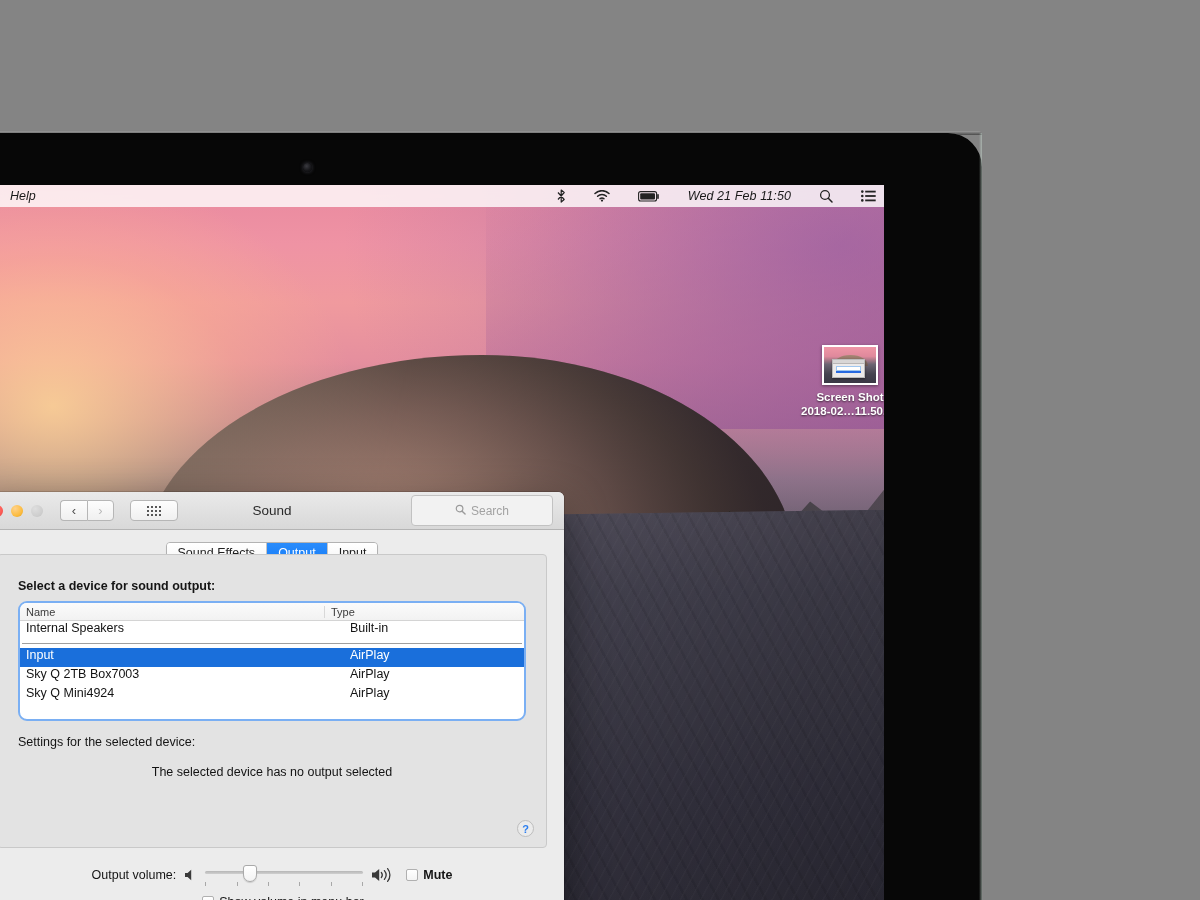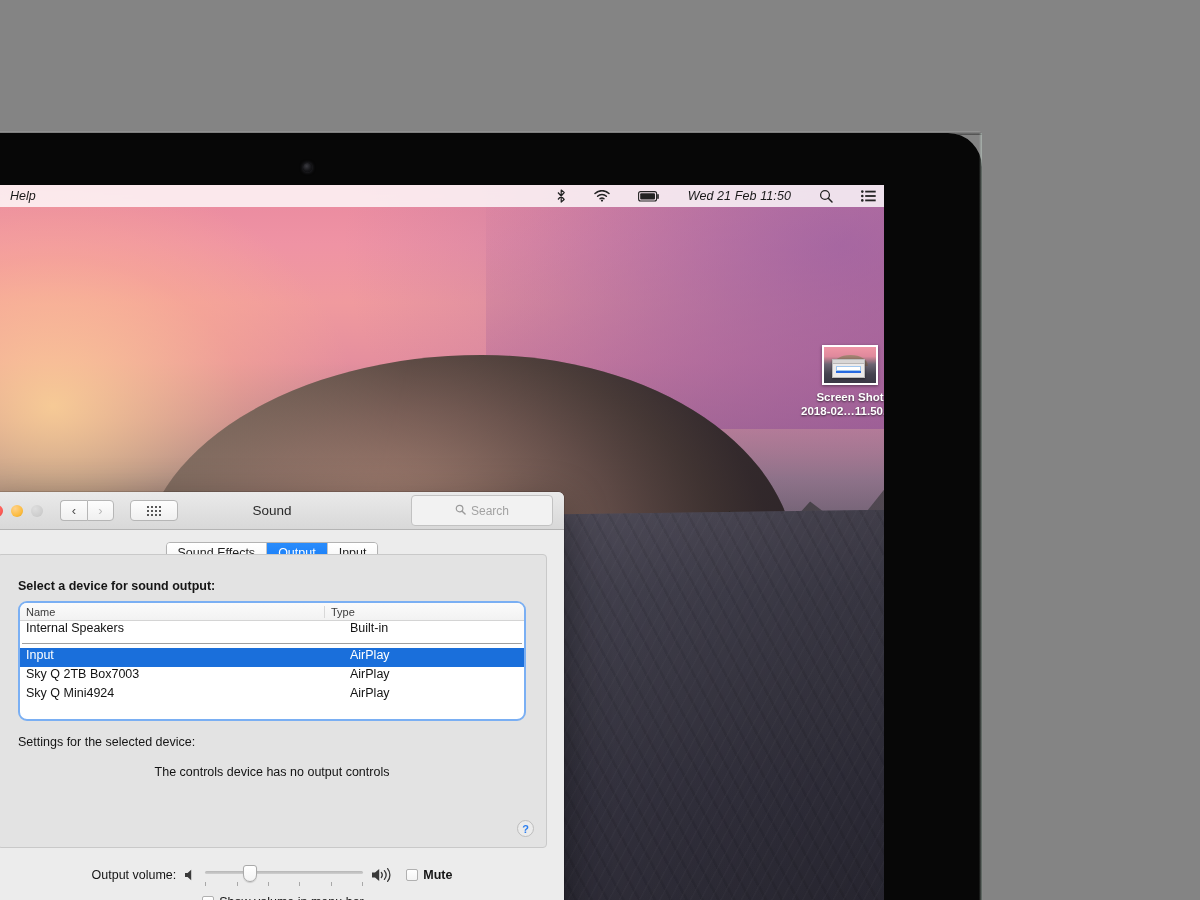--- a/index.html
+++ b/index.html
@@ -550,21 +550,21 @@
               <div class="c-type">AirPlay</div>
             </div>
 
             <div class="trow">
               <div class="c-name">Sky Q Mini4924</div>
               <div class="c-type">AirPlay</div>
             </div>
           </div>
 
           <div id="settings-label">Settings for the selected device:</div>
-          <div id="no-controls">The controls device has no output controls</div>
+          <div id="no-controls">The selected device has no output selected</div>
 
           <div id="help-btn">?</div>
         </div>
 
         <div id="bottom">
           <div id="vol-row">
             <span id="vol-label">Output volume:</span>
 
             <span class="spk">
               <svg width="13" height="14" viewBox="0 0 13 14">

